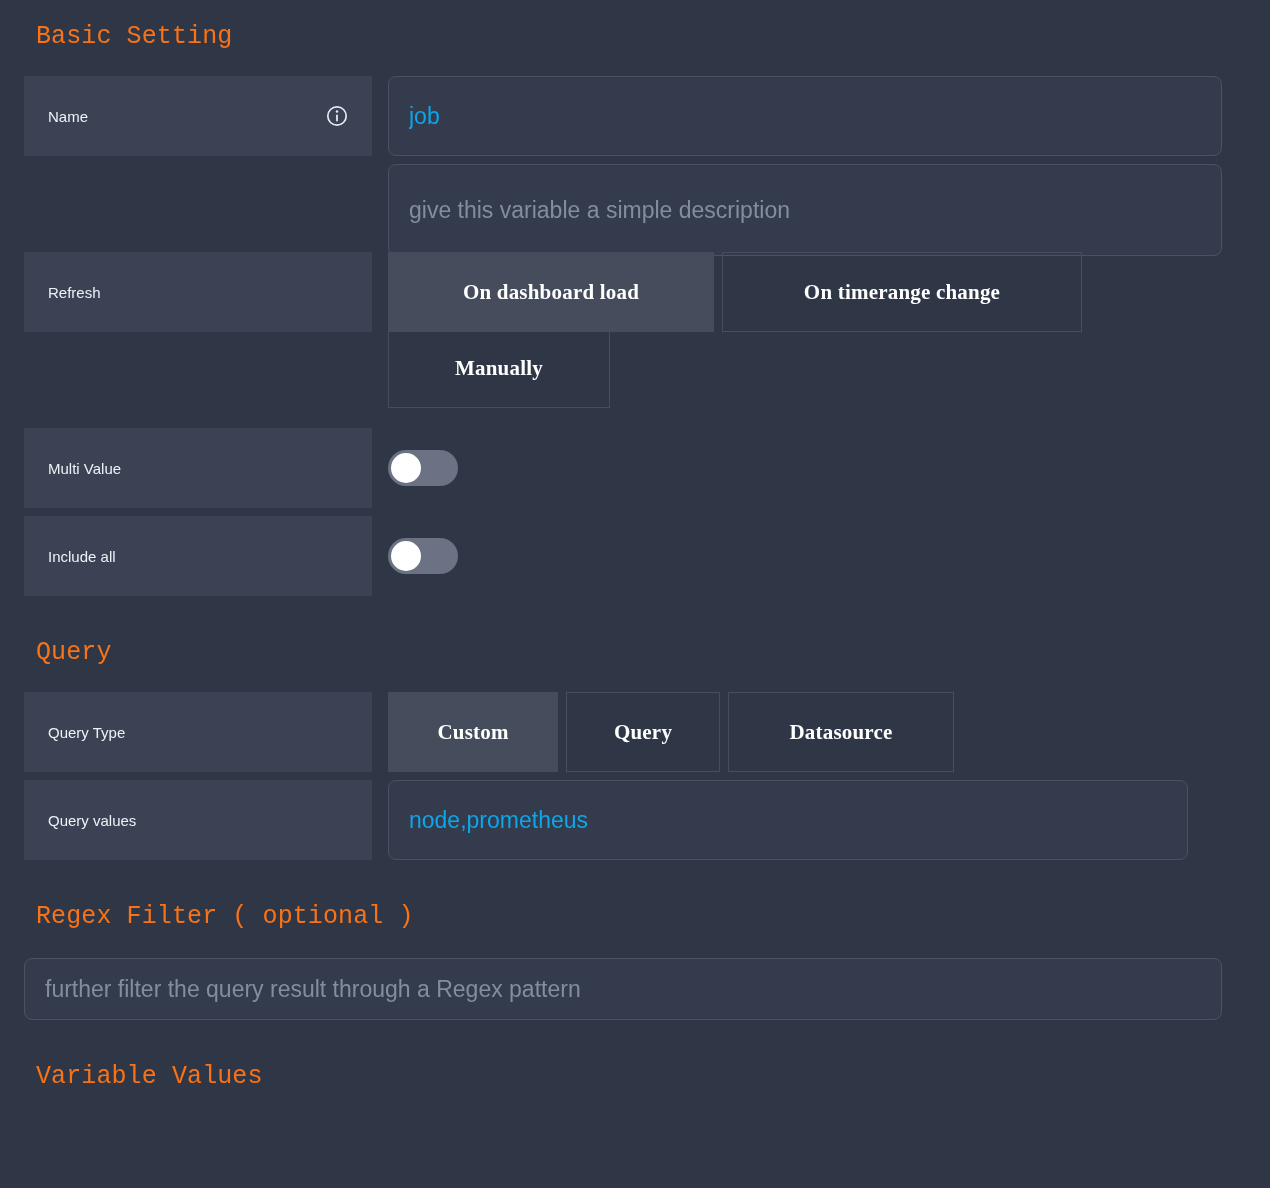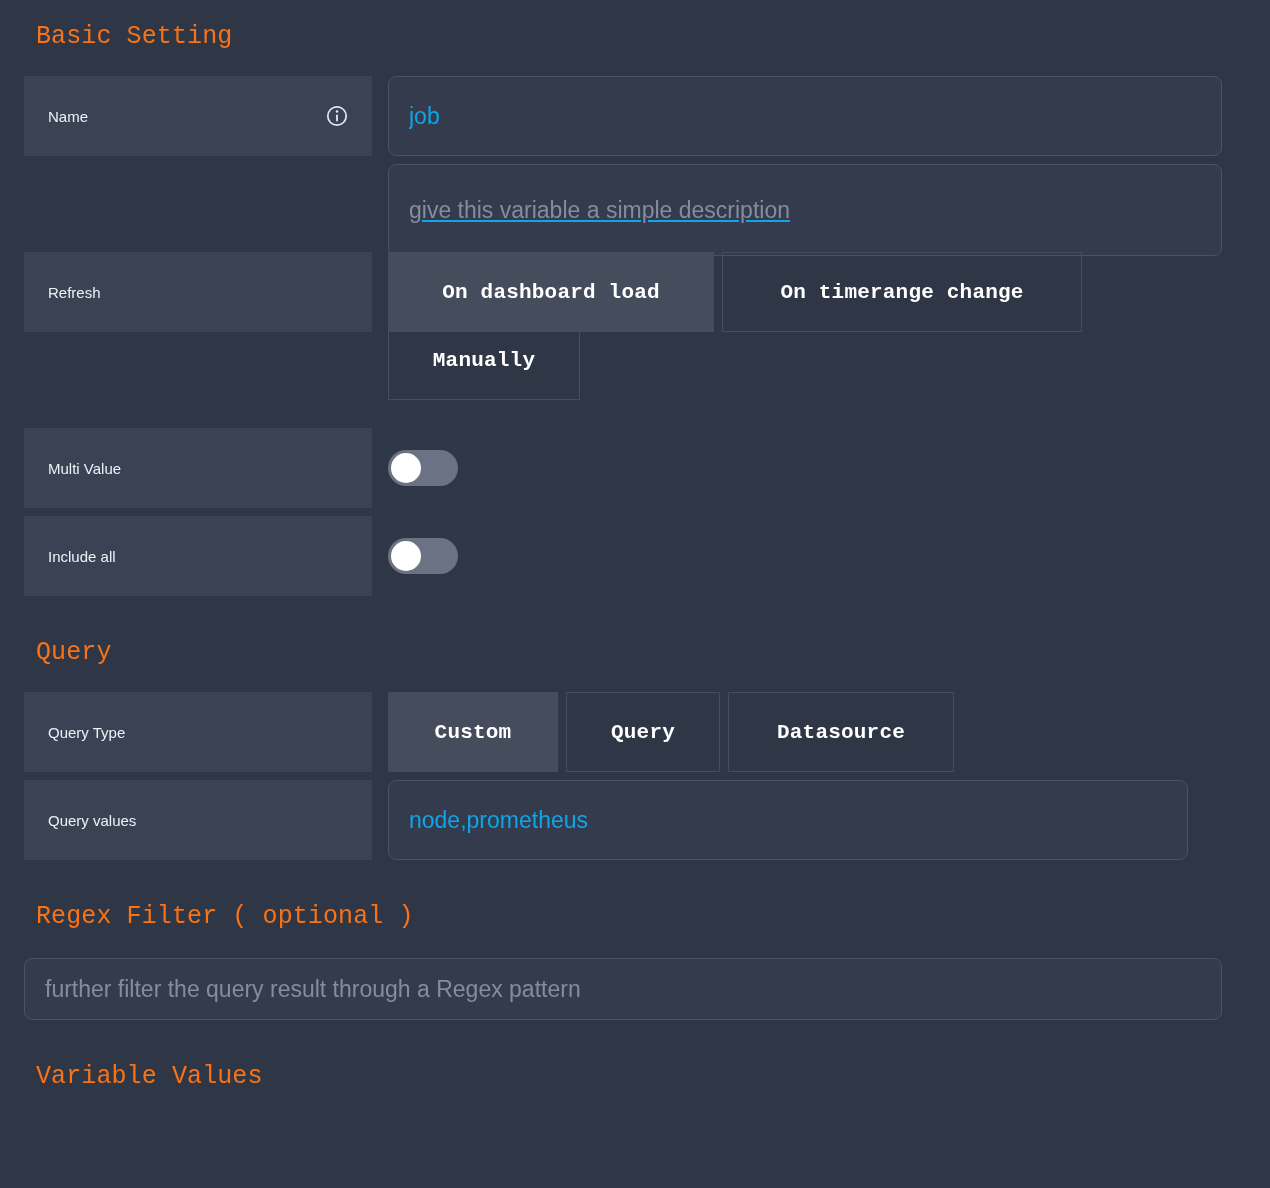--- a/index.html
+++ b/index.html
@@ -72,21 +72,21 @@
   input.text-input { line-height: normal; }
 
   
   .opt-btn {
     position: absolute;
     background: transparent;
     border: 1px solid #454d5f;
     color: #ffffff;
     font-size: 21px;
     font-weight: 700;
-    font-family: Liberation Mono, monospace;
+    font-family: Liberation Serif, serif;
     display: flex;
     align-items: center;
     justify-content: center;
     cursor: pointer;
     white-space: nowrap;
     letter-spacing: 0.2px;
   }
   .opt-btn.selected {
     background: #454c5c;
     border-color: #454c5c;
@@ -144,29 +144,29 @@
     <span class="info-icon">
       <svg width="22" height="22" viewBox="0 0 22 22">
         <circle cx="11" cy="11" r="9.2" fill="none" stroke="#e6eaf1" stroke-width="1.7"></circle>
         <circle cx="11" cy="6.6" r="1.25" fill="#e6eaf1"></circle>
         <rect x="10.1" y="9.4" width="1.8" height="7" rx="0.9" fill="#e6eaf1"></rect>
       </svg>
     </span>
   </div>
   <input class="text-input" type="text" style="left: 388px; top: 76px; width: 834px; height: 80px;" value="job">
 
-  <input class="text-input" type="text" style="left: 388px; top: 164px; width: 834px; height: 92px; text-decoration: underline;" placeholder="give this variable a simple description">
+  <input class="text-input" type="text" style="left: 388px; top: 164px; width: 834px; height: 92px;" placeholder="give this variable a simple description">
 
   <div class="label-cell" style="top:252px; height:80px;">
     <span class="lbl">Refresh</span>
   </div>
   <button class="opt-btn selected" style="left:388px; top:252px; width:326px; height:80px;">On dashboard load</button>
   <button class="opt-btn" style="left:722px; top:252px; width:360px; height:80px;">On timerange change</button>
 
-  <button class="opt-btn" style="left:388px; top:320px; width:192px; height:80px;">Manually</button>
+  <button class="opt-btn" style="left:388px; top:328px; width:222px; height:80px;">Manually</button>
 
   <div class="label-cell" style="top:428px; height:80px;">
     <span class="lbl">Multi Value</span>
   </div>
   <div class="toggle" style="left:388px; top:450px;">
     <span class="knob"></span>
   </div>
 
   <div class="label-cell" style="top:516px; height:80px;">
     <span class="lbl">Include all</span>

